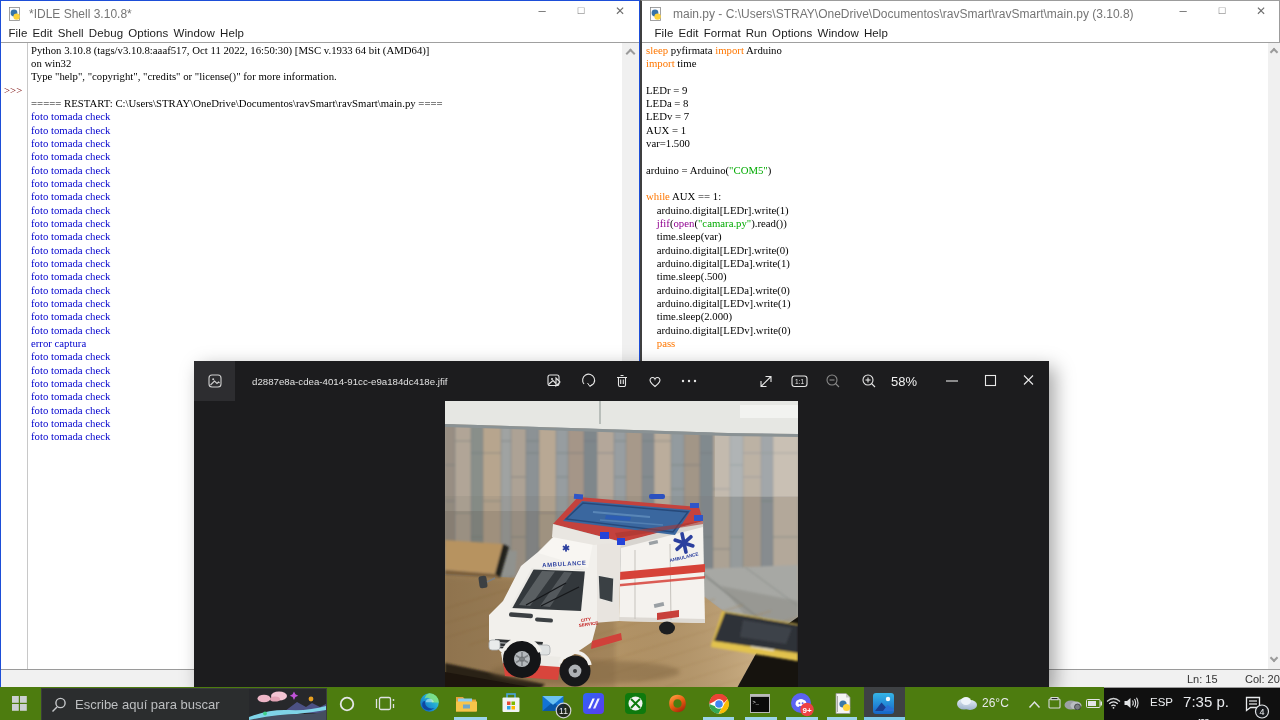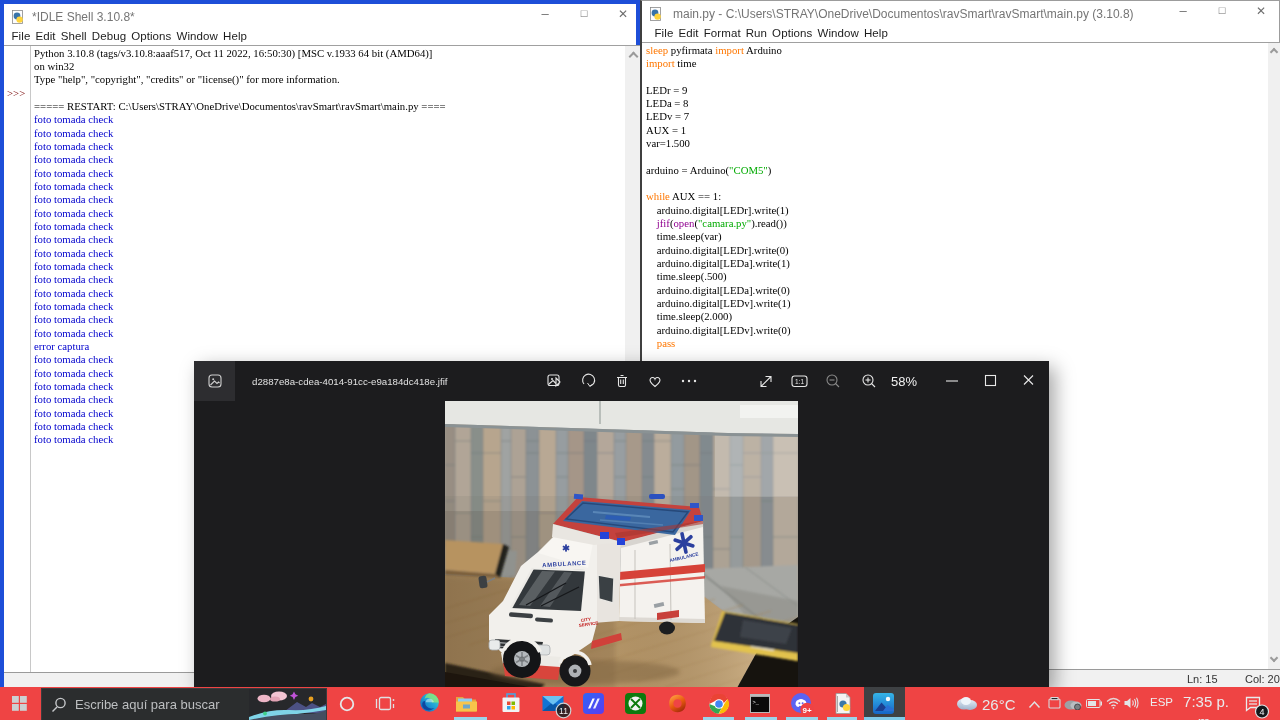--- a/index.html
+++ b/index.html
@@ -6,21 +6,21 @@
 .win{position:absolute;background:#fff}
 .ttxt{font-size:12px;color:#757575;white-space:nowrap}
 .menu{font-size:11.5px;color:#1c1c1c;letter-spacing:0.1px}
 .menu span{display:inline-block;padding:0 2.5px !important}
 .code{font-family:Liberation Serif, serif;font-size:10.75px;line-height:13.35px;white-space:pre;color:#000;position:absolute}
 .k{color:#ff7700}.s{color:#00aa00}.b{color:#900090}.o{color:#0000cd}
 .cap{font-size:13px;color:#6e6e6e}
 </style></head>
 <body>
 
-<div class="win" style="left:0;top:0;width:640px;height:688px;border:4px solid #1d4ed8">
+<div class="win" style="left:0;top:0;width:640px;height:688px;border:1px solid #1d4ed8">
 
   <svg class="abs" style="left:7px;top:6px" width="14" height="14" viewBox="0 0 14 14">
     <rect x="1.5" y="0.5" width="10" height="13" fill="#fdfdfd" stroke="#8a8a8a" stroke-width="0.8"></rect>
     <circle cx="6" cy="6" r="3.4" fill="#3873a9"></circle>
       <circle cx="8.6" cy="9.6" r="3.2" fill="#ffd43b"></circle>
   </svg>
   <div class="abs ttxt" style="left:28px;top:6px">*IDLE Shell 3.10.8*</div>
   <div class="abs cap" style="left:530px;top:2px;width:22px;text-align:center">–</div>
   <div class="abs cap" style="left:569px;top:3px;width:22px;text-align:center;font-size:11px">□</div>
   <div class="abs cap" style="left:608px;top:3px;width:22px;text-align:center;font-size:12px">✕</div>
@@ -415,21 +415,21 @@
 <g filter="url(#b1)">
 <polygon points="277,210 353,223 353,260 266,245" fill="#d9b94a"></polygon>
 <polygon points="280,211.5 353,224 353,252 269,240" fill="#2e3237"></polygon>
 <polygon points="298,219 347,227 341,243 295,236" fill="#4a525c" opacity="0.5"></polygon>
 <polygon points="306,245 330,248.5 326,251.5 304,248.5" fill="#e8e8e8" opacity="0.85"></polygon>
 <polygon points="267,240 353,254 353,260 266,246" fill="#e2c24e"></polygon>
 </g>
 </svg>
 </div>
 
-<div class="abs" style="left:0;top:687px;width:1280px;height:33px;background:#ef4444">
+<div class="abs" style="left:0;top:687px;width:1104px;height:33px;background:#4d7c0f">
 
   <svg class="abs" style="left:12px;top:9px" width="15" height="15" viewBox="0 0 15 15" fill="#ccd0d2">
     <rect x="0" y="0" width="6.8" height="6.8"></rect>
       <rect x="8" y="0" width="6.8" height="6.8"></rect>
       <rect x="0" y="8" width="6.8" height="6.8"></rect>
       <rect x="8" y="8" width="6.8" height="6.8"></rect>
   </svg>
 
   <div class="abs" style="left:41px;top:0.5px;width:286px;height:32.5px;background:#2b2d2e;border:1px solid #3a3c3e;border-bottom:none">
     <svg class="abs" style="left:8px;top:7px" width="18" height="18" viewBox="0 0 18 18" fill="none" stroke="#c6c8ca" stroke-width="1.4">
@@ -589,21 +589,21 @@
     <defs>
         <linearGradient id="cg" x1="0" y1="0" x2="0" y2="1">
           <stop offset="0" stop-color="#e3ecf6"></stop>
           <stop offset="1" stop-color="#9fb3cc"></stop>
         </linearGradient>
       </defs>
     <ellipse cx="8" cy="9" rx="7" ry="5.5" fill="url(#cg)"></ellipse>
     <ellipse cx="14" cy="10" rx="7" ry="5" fill="url(#cg)"></ellipse>
     <ellipse cx="10" cy="6" rx="5" ry="4" fill="#eef4fa"></ellipse>
   </svg>
-  <div class="abs" style="left:982px;top:8.5px;font-size:15px;color:#e6e8ea">26°C</div>
+  <div class="abs" style="left:982px;top:8.5px;font-size:12px;color:#e6e8ea">26°C</div>
 
   <svg class="abs" style="left:1028px;top:13px" width="13" height="9" viewBox="0 0 13 9" fill="none" stroke="#dfe1e3" stroke-width="1.5">
       <path d="M1.5,7.5 L6.5,2 L11.5,7.5"></path>
     </svg>
 
   <svg class="abs" style="left:1048px;top:10px" width="13" height="13" viewBox="0 0 13 13" fill="none" stroke="#d8dadc" stroke-width="1.1">
     <rect x="1" y="2" width="11" height="9" rx="1"></rect>
       <rect x="3" y="0.5" width="7" height="2.2" fill="#1e2021" stroke="#d8dadc"></rect>
   </svg>
 

